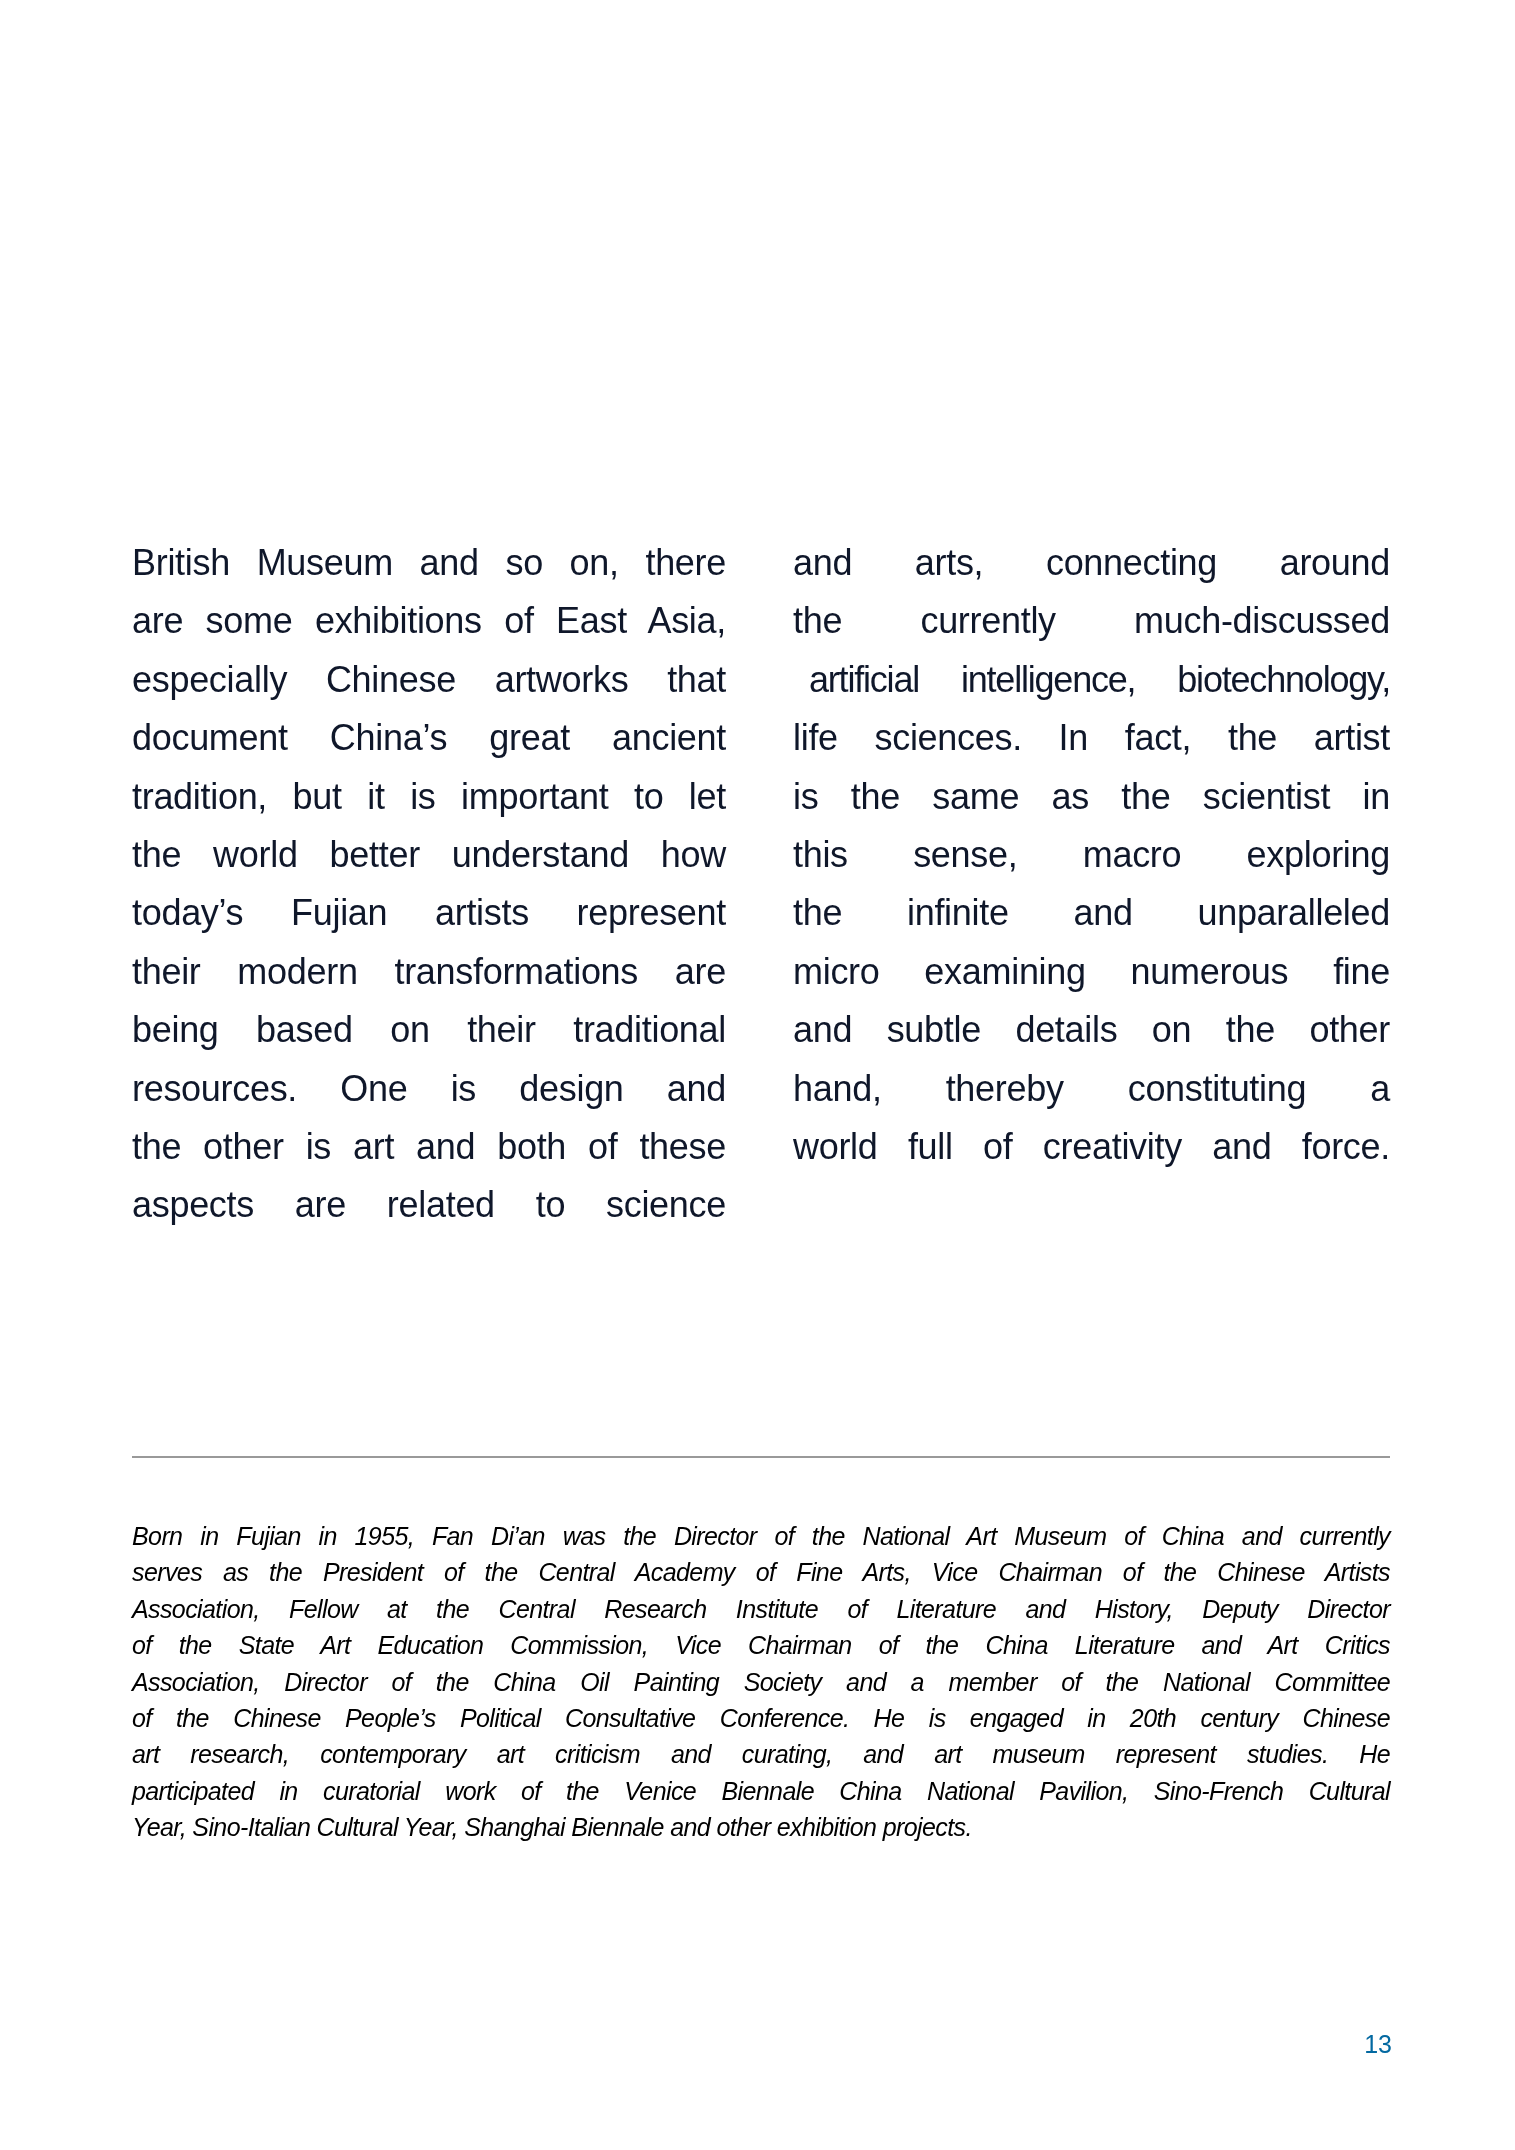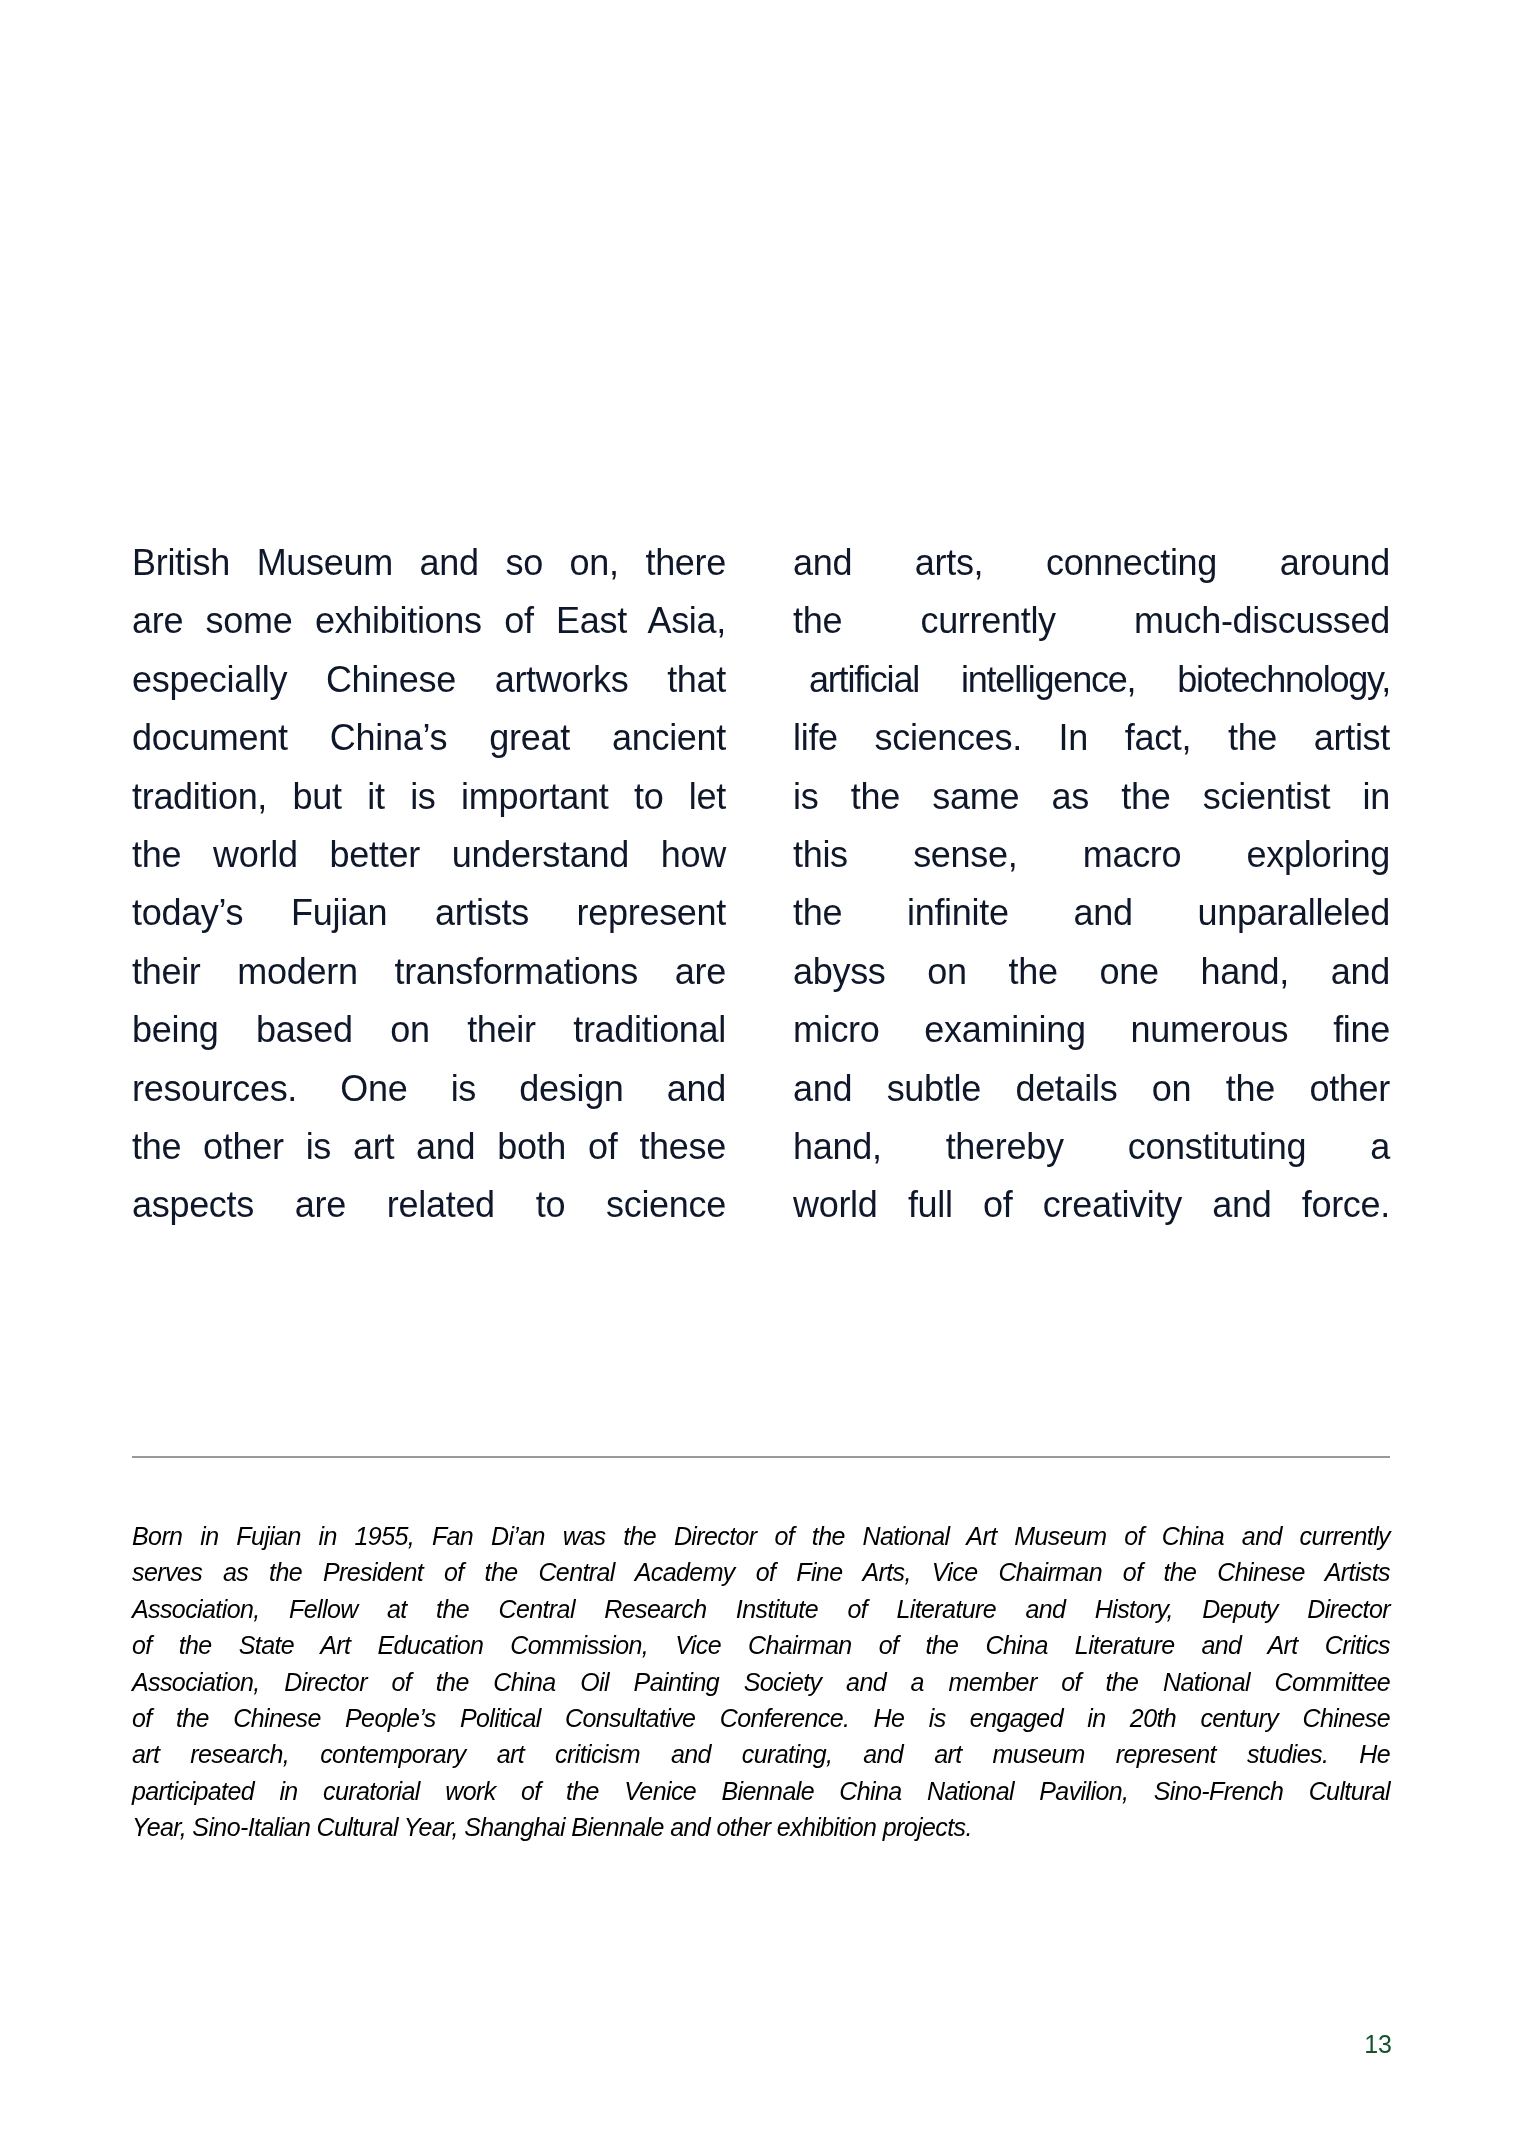--- a/index.html
+++ b/index.html
@@ -27,21 +27,21 @@
     font-size: 25px; color: #000000;
   }
   .fline {
     display: block; height: 36.4px; line-height: 36.4px;
     text-align: justify; text-align-last: justify; white-space: nowrap;
     letter-spacing: -0.6px;
   }
   .fline.last { text-align-last: left; }
   .page-number {
     position: absolute; left: 1352px; top: 2030px; width: 40px; text-align: right;
-    font-family: "Liberation Sans", sans-serif; font-size: 25px; color: #14532d;
+    font-family: "Liberation Sans", sans-serif; font-size: 25px; color: #0369a1;
   }
 </style>
 </head>
 <body>
 
 <div class="col col-left">
   <span class="line">British Museum and so on, there</span>
   <span class="line">are some exhibitions of East Asia,</span>
   <span class="line">especially Chinese artworks that</span>
   <span class="line">document China’s great ancient</span>
@@ -56,21 +56,20 @@
 </div>
 
 <div class="col col-right">
   <span class="line">and arts, connecting around</span>
   <span class="line">the currently much-discussed</span>
   <span class="line tight">artificial intelligence, biotechnology,</span>
   <span class="line">life sciences. In fact, the artist</span>
   <span class="line">is the same as the scientist in</span>
   <span class="line">this sense, macro exploring</span>
   <span class="line">the infinite and unparalleled</span>
-  <span class="line">abyss on the one hand, and</span>
   <span class="line">micro examining numerous fine</span>
   <span class="line">and subtle details on the other</span>
   <span class="line">hand, thereby constituting a</span>
   <span class="line">world full of creativity and force.</span>
 </div>
 
 <div class="rule"></div>
 
 <div class="footnote">
   <span class="fline">Born in Fujian in 1955, Fan Di’an was the Director of the National Art Museum of China and currently</span>

